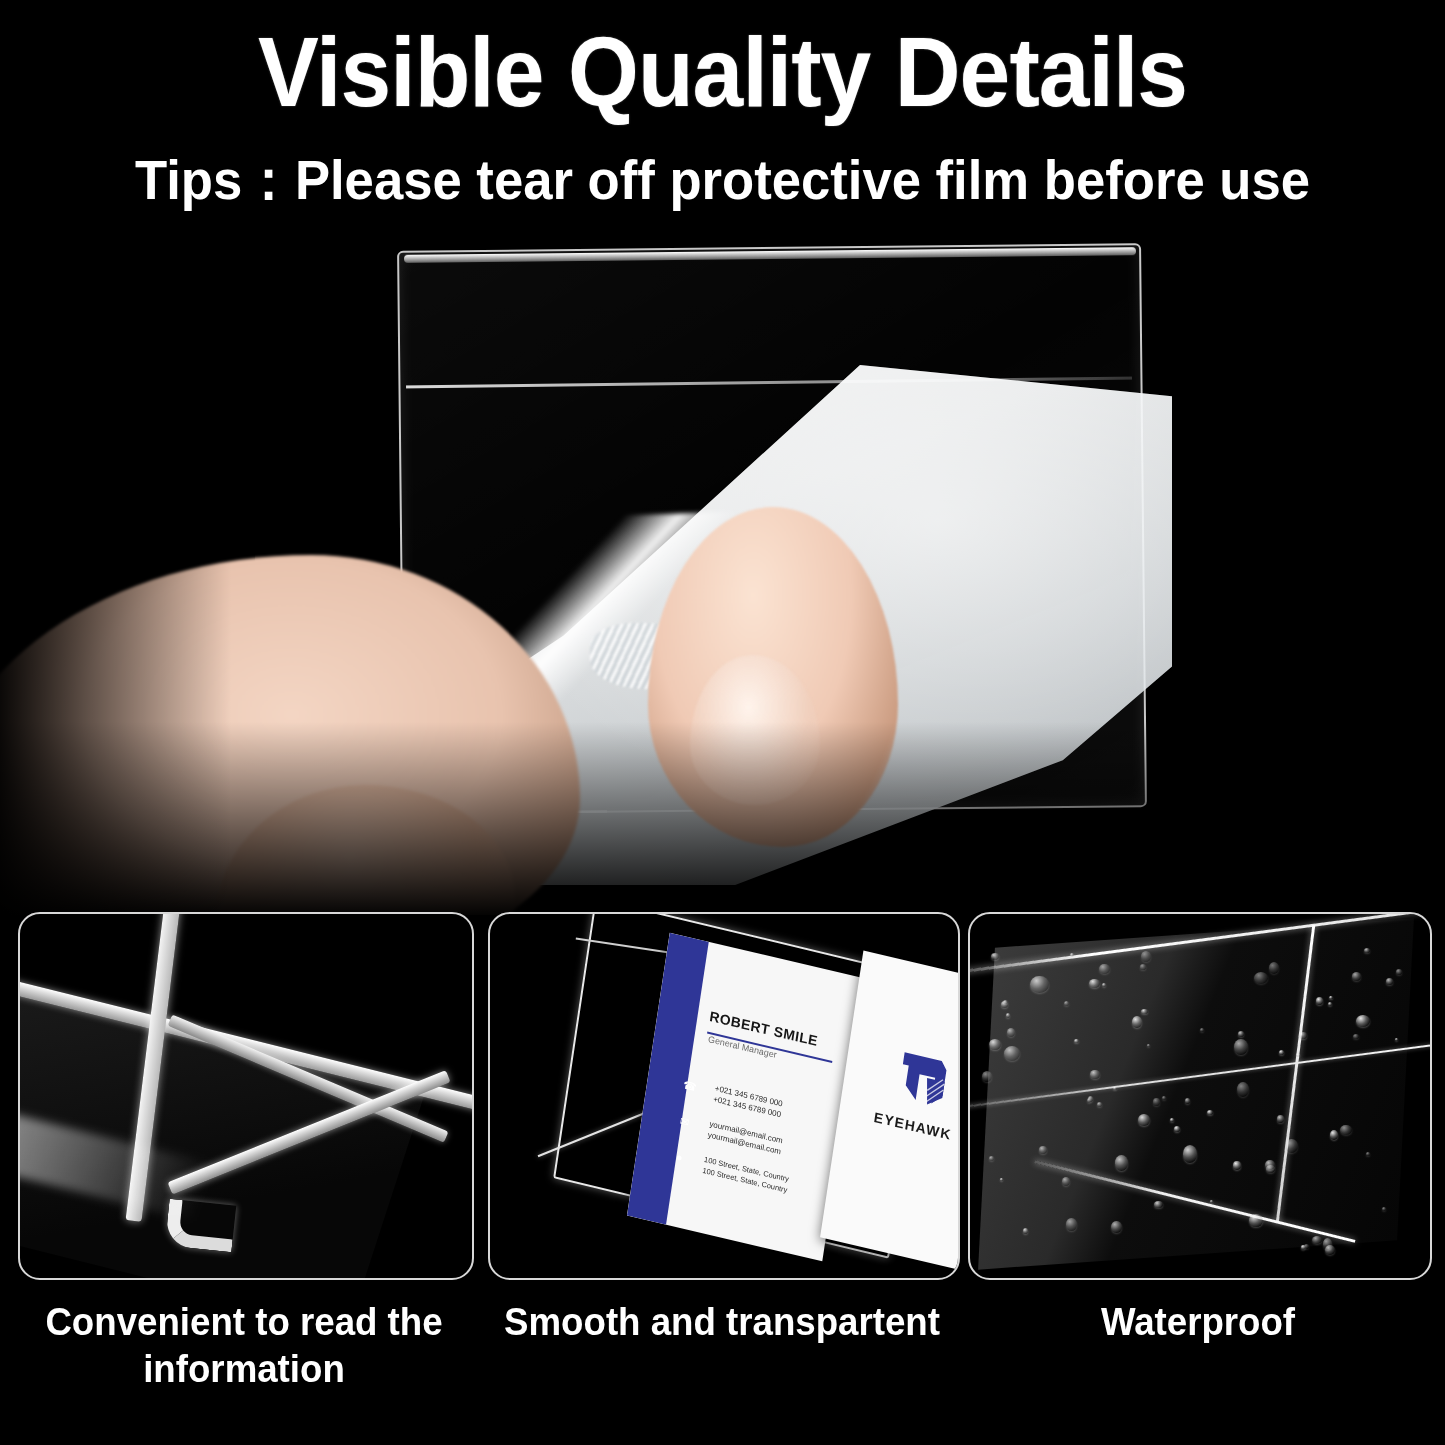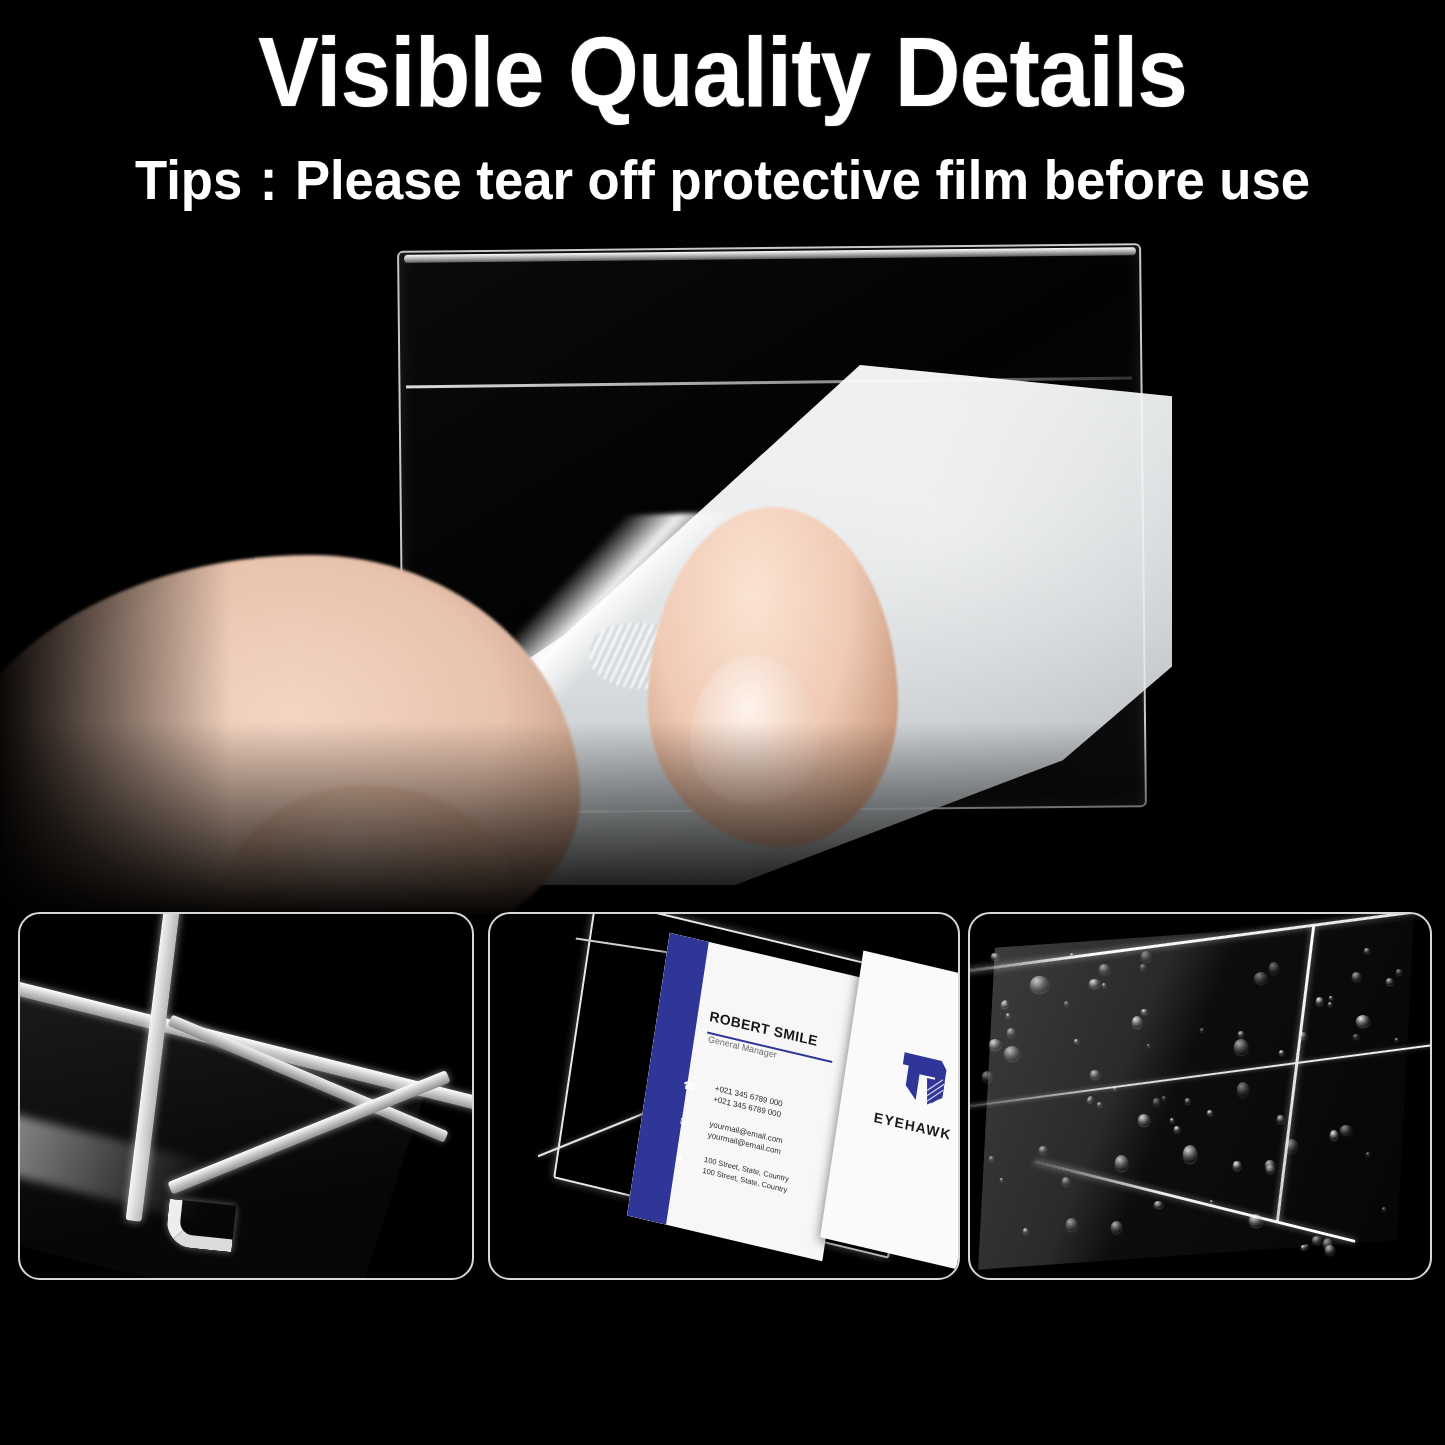--- a/index.html
+++ b/index.html
@@ -440,14 +440,21 @@
           <div class="drop" style="width: 9.9px; height: 11.5px; left: 299px; top: 48px; opacity: 0.46;"></div>
           <div class="drop" style="width: 3.5px; height: 3px; left: 359px; top: 82px; opacity: 0.97;"></div>
           <div class="drop" style="width: 6.2px; height: 5.3px; left: 383px; top: 120px; opacity: 0.52;"></div>
           <div class="drop" style="width: 4.2px; height: 5.4px; left: 117px; top: 184px; opacity: 0.57;"></div>
           <div class="drop" style="width: 8px; height: 8.4px; left: 69px; top: 232px; opacity: 0.68;"></div>
         </div>
     </div>
 
   </div>
 
+  <div class="caps">
+    <div class="cap cap1">
+      <span>Convenient to read the</span><br><span>information</span>
+    </div>
+    <div class="cap cap2">Smooth and transpartent</div>
+    <div class="cap cap3">Waterproof</div>
+  </div>
 
 </div>
 
 </body></html>

